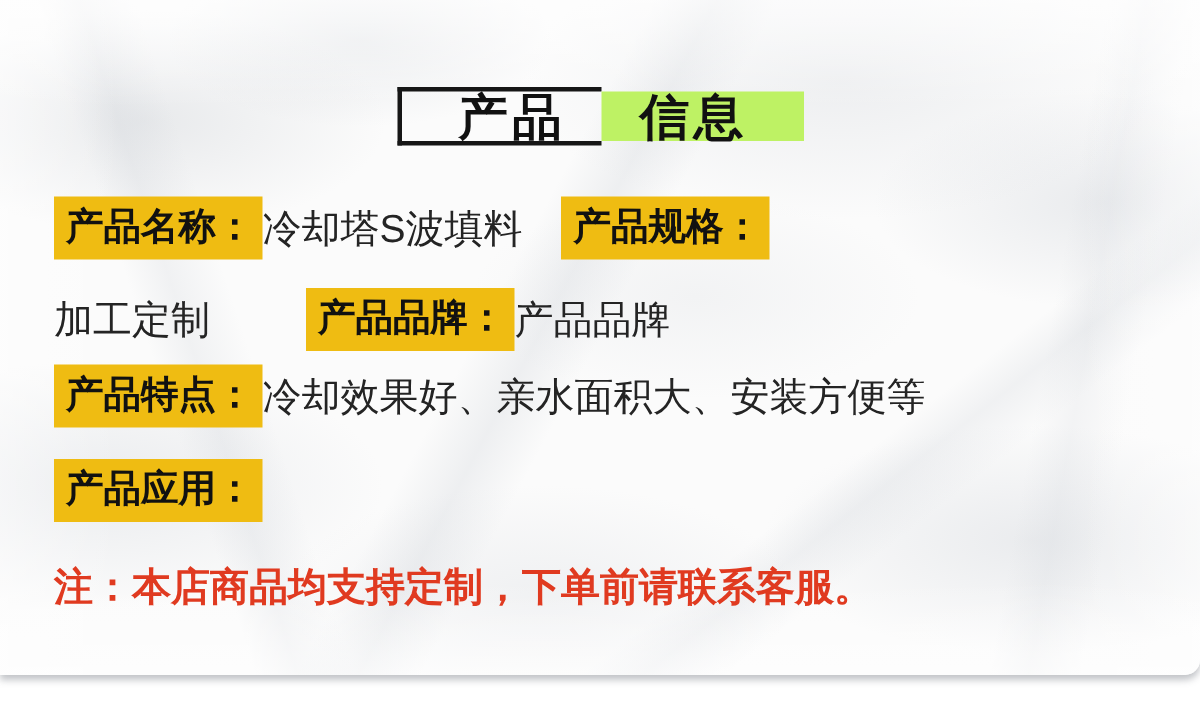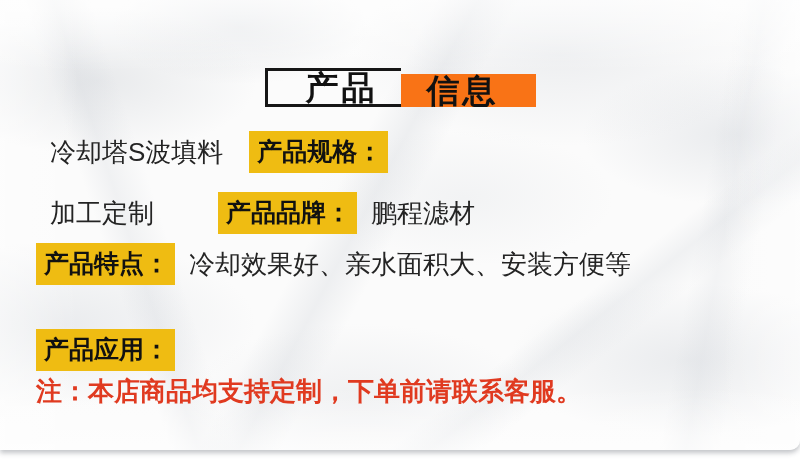--- a/index.html
+++ b/index.html
@@ -66,35 +66,35 @@
     inset: 0;
   }
 
   
   #header-badge {
     position: absolute;
     left: 265px;
     top: 47px;
     height: 60px;
     display: flex;
-    align-items: flex-end;
+    align-items: center;
   }
   .badge-left {
     border: 3px solid #161616;
     border-right: none;
     background: transparent;
     display: flex;
     align-items: center;
     justify-content: center;
     padding: 0 16px 0 30px;
     box-sizing: border-box;
     width: 136px;
   }
   .badge-right {
-    background: #f97316;
+    background: #bef264;
     display: flex;
     align-items: center;
     justify-content: center;
     padding: 0 22px 0 10px;
     box-sizing: border-box;
     width: 135px;
   }
   .badge-text {
     font-size: 33px;
     font-weight: 700;
@@ -122,28 +122,28 @@
     line-height: 1;
     padding: 8px 6px 9px 8px;
     letter-spacing: 0px;
     white-space: nowrap;
   }
   .value {
     color: #242424;
     font-size: 26px;
     line-height: 1;
     white-space: nowrap;
-    padding-left: 14px;
+    padding-left: 0;
     letter-spacing: 0px;
   }
 
   #row-1 { left: 36px; top: 131px; }
   #row-2 { left: 36px; top: 192px; }
   #row-3 { left: 36px; top: 243px; }
-  #row-4 { left: 36px; top: 329px; }
+  #row-4 { left: 36px; top: 306px; }
 
   #row-1 .gap { width: 26px; }
   #row-2 .gap { width: 64px; }
 
   
   #note {
     position: absolute;
     left: 36px;
     top: 378px;
     color: #e03a20;
@@ -169,36 +169,37 @@
       <div class="badge-left">
         <span class="badge-text">产品</span>
       </div>
       <div class="badge-right">
         <span class="badge-text">信息</span>
       </div>
     </div>
 
     <div class="row" id="row-1">
       <div class="field">
+        <span class="label">产品名称：</span>
         <span class="value">冷却塔S波填料</span>
       </div>
       <div class="gap"></div>
       <div class="field">
         <span class="label">产品规格：</span>
       </div>
     </div>
 
     <div class="row" id="row-2">
       <div class="field">
         <span class="value">加工定制</span>
       </div>
       <div class="gap"></div>
       <div class="field">
         <span class="label">产品品牌：</span>
-        <span class="value">鹏程滤材</span>
+        <span class="value">产品品牌</span>
       </div>
     </div>
 
     <div class="row" id="row-3">
       <div class="field">
         <span class="label">产品特点：</span>
         <span class="value">冷却效果好、亲水面积大、安装方便等</span>
       </div>
     </div>
 

